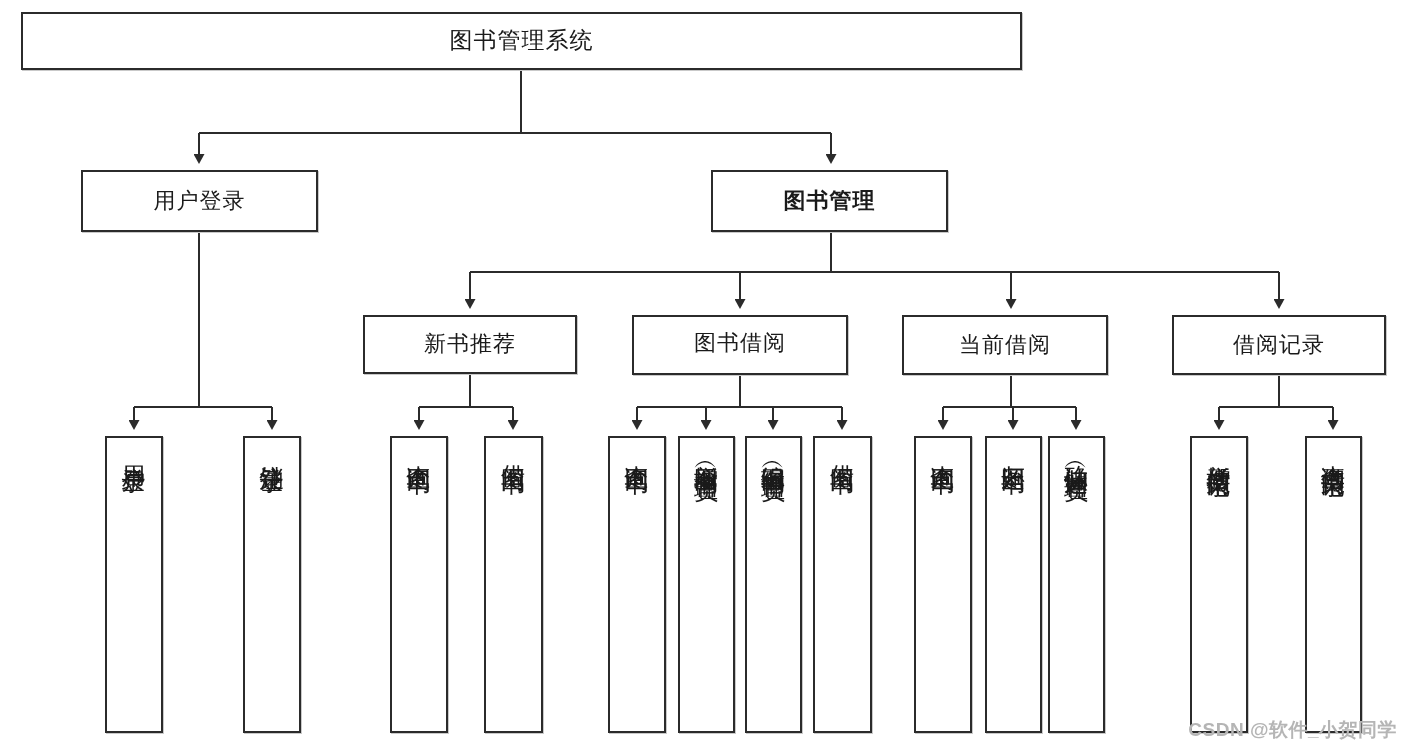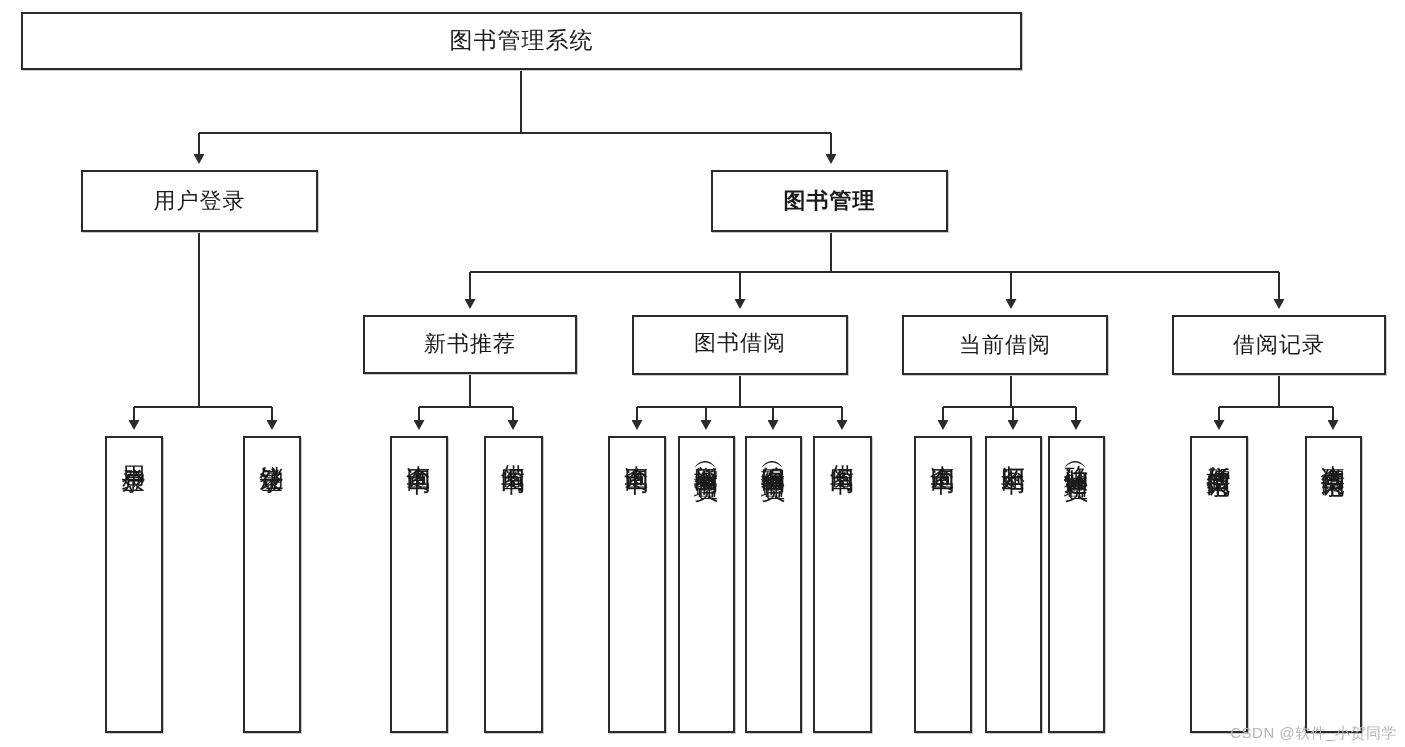--- a/index.html
+++ b/index.html
@@ -57,25 +57,26 @@
     font-size: 24px;
     line-height: 1.05;
     letter-spacing: 2px;
     white-space: nowrap;
     color: #1a1a1a;
   }
   .watermark {
     position: absolute;
     right: 8px;
     bottom: 4px;
-    font-size: 15px;
+    font-size: 19px;
     color: #b5b5b5;
     letter-spacing: 0.5px;
     z-index: 3;
     white-space: nowrap;
+    font-weight: bold;
   }
 </style>
 </head>
 <body>
 
 <div id="canvas">
 
   <svg id="wires" viewBox="0 0 1405 747" xmlns="http://www.w3.org/2000/svg">
     <defs>
       <marker id="arrow" markerWidth="10" markerHeight="11" refX="1" refY="5.5" orient="auto" markerUnits="userSpaceOnUse">

